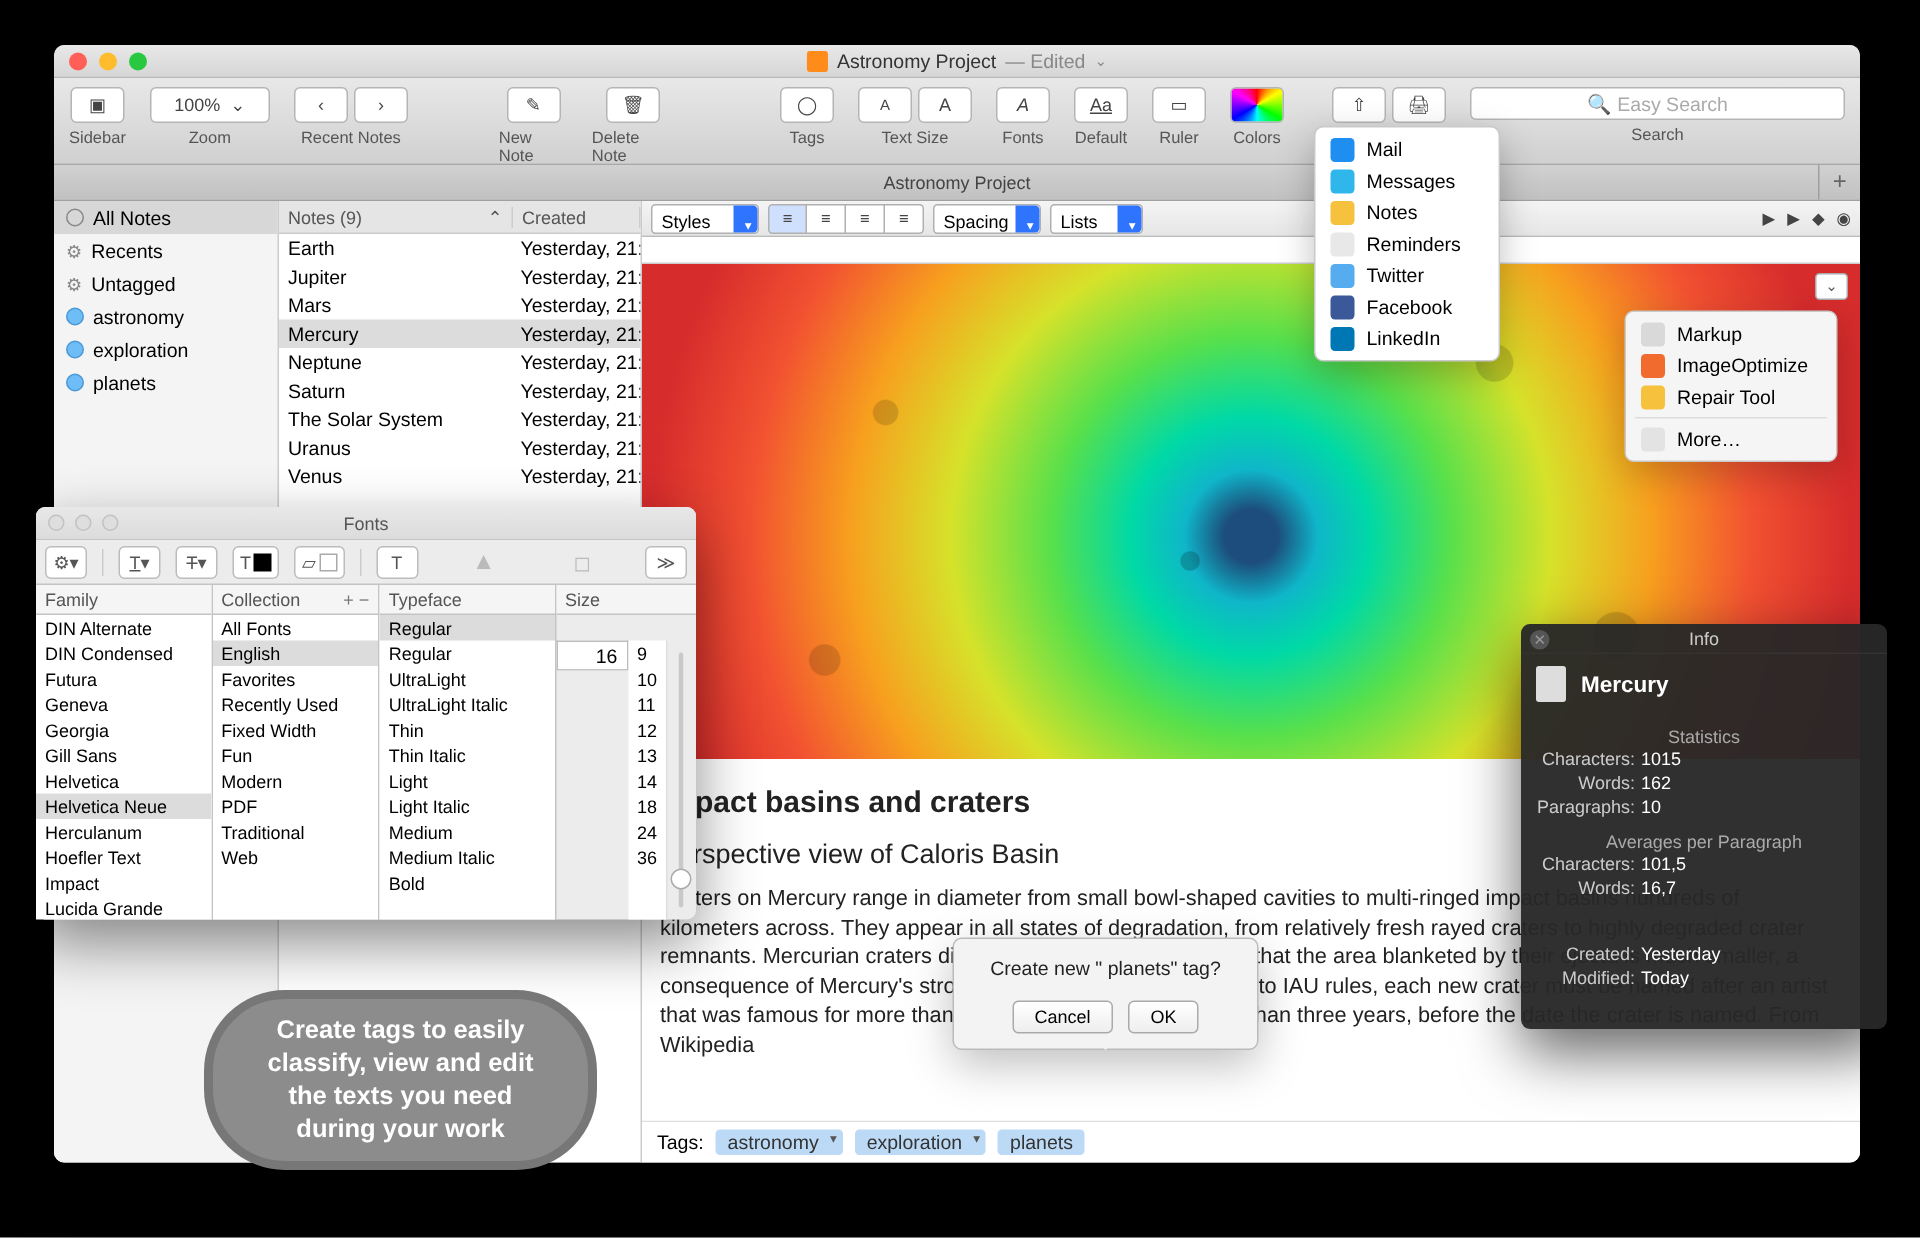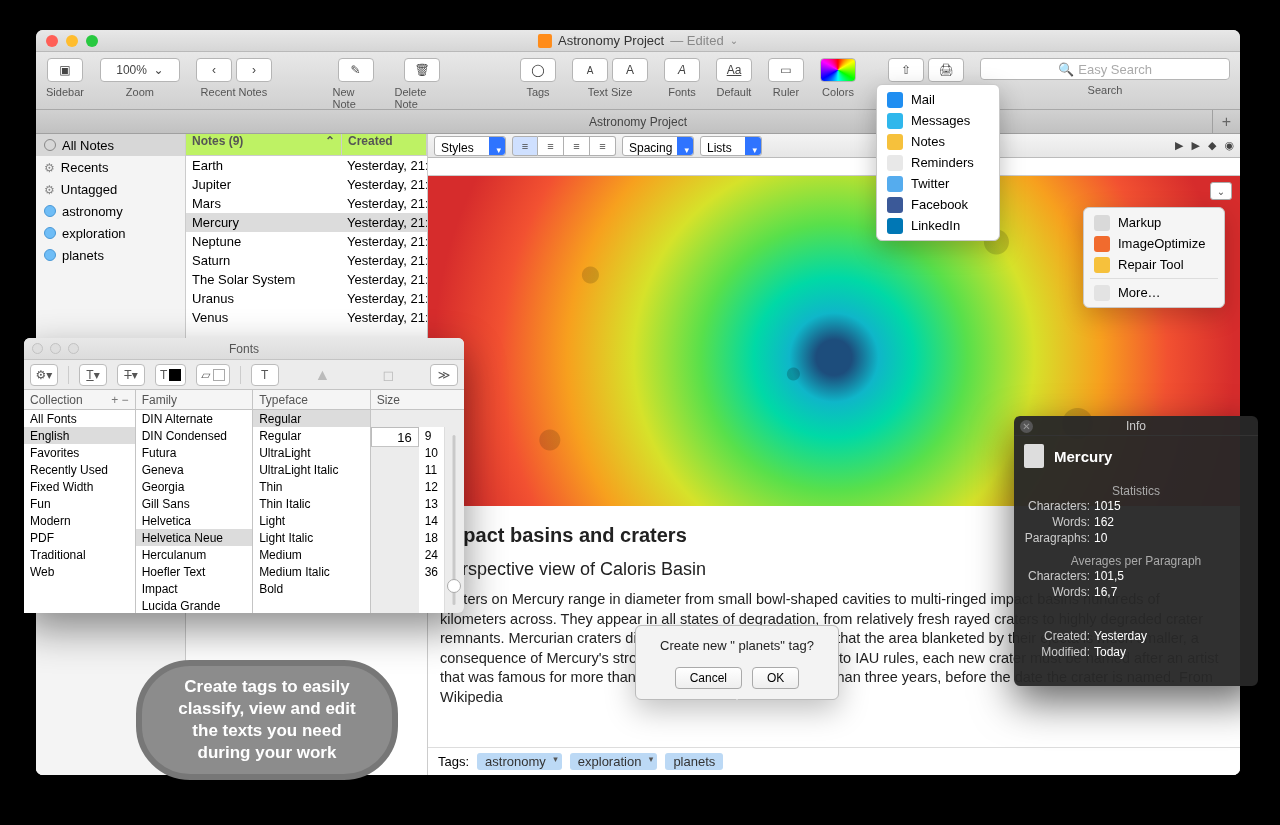--- a/index.html
+++ b/index.html
@@ -24,21 +24,21 @@
 .tabbar .tab-title { position:absolute; left:50%; transform:translateX(-50%); font-size:12px; color:#444;}
 .tabbar .add-tab { position:absolute; right:0; width:28px; height:100%; display:flex; align-items:center; justify-content:center; border-left:1px solid #a0a0a0; color:#666; font-size:16px;}
 .main-area { display:flex; height:calc(100% - 104px); background:#fff;}
 .sidebar { width:150px; background:#f4f4f4; border-right:1px solid #ccc; font-size:13px;}
 .sidebar .row { height:22px; display:flex; align-items:center; padding-left:8px; gap:6px; cursor:default;}
 .sidebar .row.sel { background:#d7d7d7;}
 .circ { width:12px;height:12px;border-radius:50%; border:1.5px solid #888;}
 .circ.blue { background:#6fbdf6; border-color:#4a98d6;}
 .gear-icon::before { content:"⚙"; color:#888; font-size:12px;}
 .notes-panel { width:242px; border-right:1px solid #ccc; display:flex; flex-direction:column; }
-.panel-header { display:flex; height:22px; border-bottom:1px solid #ccc; font-size:12px; color:#555; background:#bef264;font-weight:bold;}
+.panel-header { display:flex; height:22px; border-bottom:1px solid #ccc; font-size:12px; color:#555; align-items:center; background:#e5e5e5;}
 .panel-header .col1 { flex:1; padding-left:6px; display:flex; justify-content:space-between; padding-right:6px;}
 .panel-header .col2 { width:86px; padding-left:6px; border-left:1px solid #ccc;}
 .notes-list { flex:1; overflow:hidden;}
 .note-row { display:flex; height:19px; font-size:13px; align-items:center;}
 .note-row.sel { background:#dcdcdc;}
 .note-row .n1 { flex:1; padding-left:6px;}
 .note-row .n2 { width:86px; padding-left:6px; white-space:nowrap; overflow:hidden;}
 .editor-area { flex:1; display:flex; flex-direction:column; position:relative; }
 .format-bar { height:24px; background:linear-gradient(#f4f4f4,#e6e6e6); border-bottom:1px solid #bbb; display:flex; align-items:center; padding:0 6px; gap:6px;}
 .select { height:20px; background:#fff; border:1px solid #b0b0b0; border-radius:3px; font-size:12px; padding:0 18px 0 6px; position:relative; display:flex; align-items:flex-end;}
@@ -430,55 +430,55 @@
     <div class="ftb-btn">▱<span style="width:12px;height:12px;background:#fff;border:1px solid #aaa;display:inline-block;margin-left:2px;"></span></div>
     <div style="border-left:1px solid #ccc;height:18px;"></div>
     <div class="ftb-btn">T</div>
     <div style="flex:1;display:flex;justify-content:space-around;align-items:center;">
       <span style="color:#bbb;font-size:16px;">▲</span>
       <span style="color:#bbb;font-size:14px;">◻</span>
     </div>
     <div class="ftb-btn">≫</div>
   </div>
   <div class="fonts-cols">
-    <div class="fcol" style="width:114px;">
-      <div class="fcol-h">
-          <span>Collection</span>
-          <span style="color:#777;">+ −</span>
-        </div>
-      <div class="fcol-list" id="f-collections">
-          <div class="it">All Fonts</div>
-          <div class="it sel">English</div>
-          <div class="it">Favorites</div>
-          <div class="it">Recently Used</div>
-          <div class="it">Fixed Width</div>
-          <div class="it">Fun</div>
-          <div class="it">Modern</div>
-          <div class="it">PDF</div>
-          <div class="it">Traditional</div>
-          <div class="it">Web</div>
-        </div>
-    </div>
     <div class="fcol" style="width:120px;">
       <div class="fcol-h">
           <span>Family</span>
         </div>
       <div class="fcol-list" id="f-families">
           <div class="it">DIN Alternate</div>
           <div class="it">DIN Condensed</div>
           <div class="it">Futura</div>
           <div class="it">Geneva</div>
           <div class="it">Georgia</div>
           <div class="it">Gill Sans</div>
           <div class="it">Helvetica</div>
           <div class="it sel">Helvetica Neue</div>
           <div class="it">Herculanum</div>
           <div class="it">Hoefler Text</div>
           <div class="it">Impact</div>
           <div class="it">Lucida Grande</div>
+        </div>
+    </div>
+    <div class="fcol" style="width:114px;">
+      <div class="fcol-h">
+          <span>Collection</span>
+          <span style="color:#777;">+ −</span>
+        </div>
+      <div class="fcol-list" id="f-collections">
+          <div class="it">All Fonts</div>
+          <div class="it sel">English</div>
+          <div class="it">Favorites</div>
+          <div class="it">Recently Used</div>
+          <div class="it">Fixed Width</div>
+          <div class="it">Fun</div>
+          <div class="it">Modern</div>
+          <div class="it">PDF</div>
+          <div class="it">Traditional</div>
+          <div class="it">Web</div>
         </div>
     </div>
     <div class="fcol" style="width:120px;">
       <div class="fcol-h">
           <span>Typeface</span>
         </div>
       <div class="fcol-list" id="f-typefaces">
           <div class="it sel">Regular</div>
           <div class="it">Regular</div>
           <div class="it">UltraLight</div>

